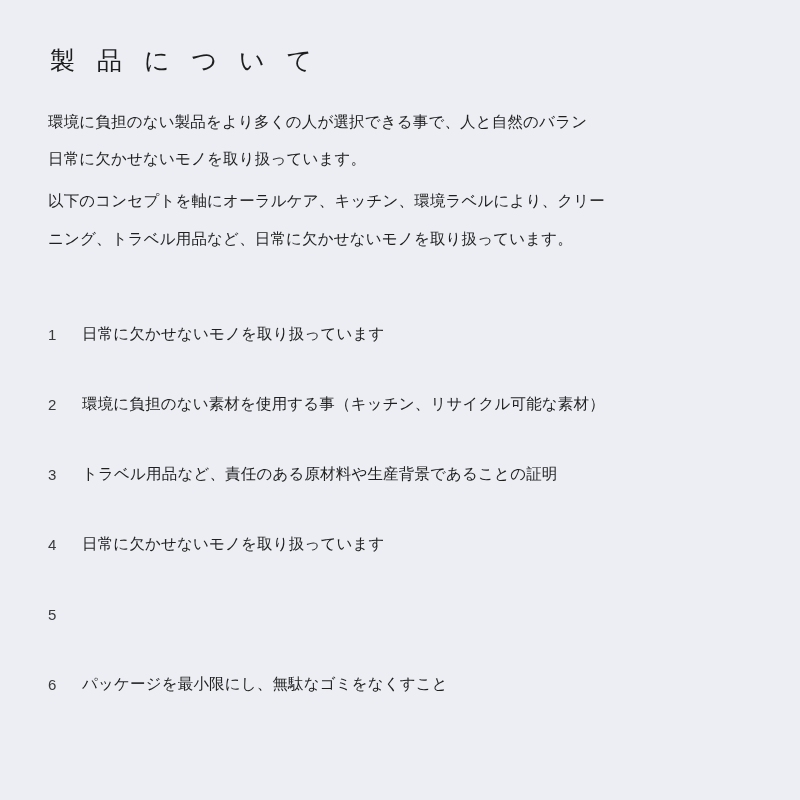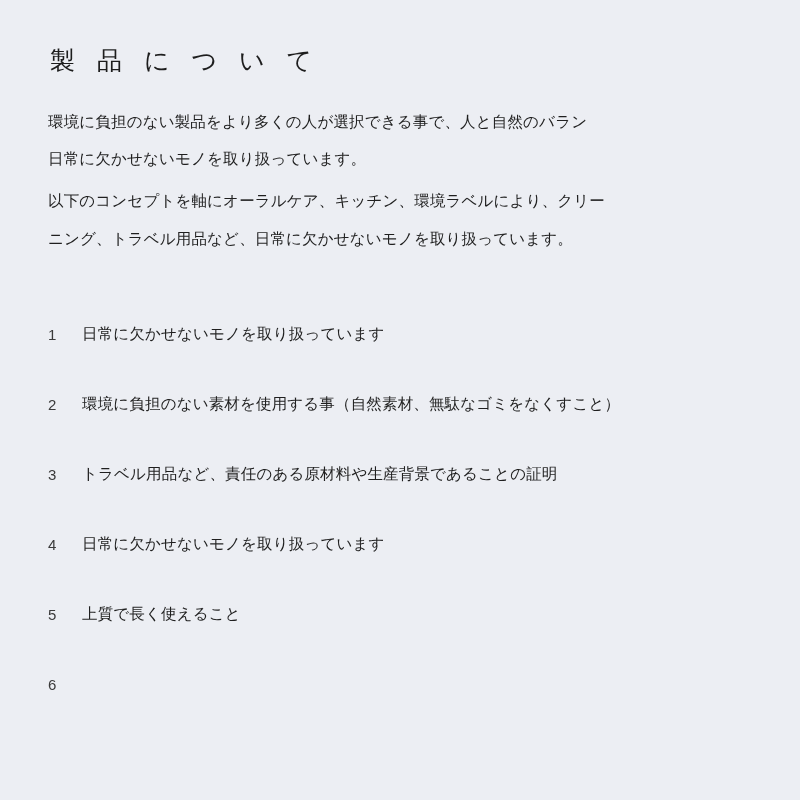--- a/index.html
+++ b/index.html
@@ -90,32 +90,32 @@
     </p>
   </div>
 
   <ol class="list">
     <li class="list-item">
       <span class="item-num">1</span>
       <span class="item-text">日常に欠かせないモノを取り扱っています</span>
     </li>
     <li class="list-item">
       <span class="item-num">2</span>
-      <span class="item-text">環境に負担のない素材を使用する事（自然素材、無駄なゴミをなくすこと）</span>
+      <span class="item-text">環境に負担のない素材を使用する事（キッチン、リサイクル可能な素材）</span>
     </li>
     <li class="list-item">
       <span class="item-num">3</span>
       <span class="item-text">トラベル用品など、責任のある原材料や生産背景であることの証明</span>
     </li>
     <li class="list-item">
       <span class="item-num">4</span>
       <span class="item-text">日常に欠かせないモノを取り扱っています</span>
     </li>
     <li class="list-item">
       <span class="item-num">5</span>
-      <span class="item-text">上質で長く使えること</span>
     </li>
     <li class="list-item">
       <span class="item-num">6</span>
+      <span class="item-text">パッケージを最小限にし、無駄なゴミをなくすこと</span>
     </li>
   </ol>
 
 </div>
 
 </body></html>

